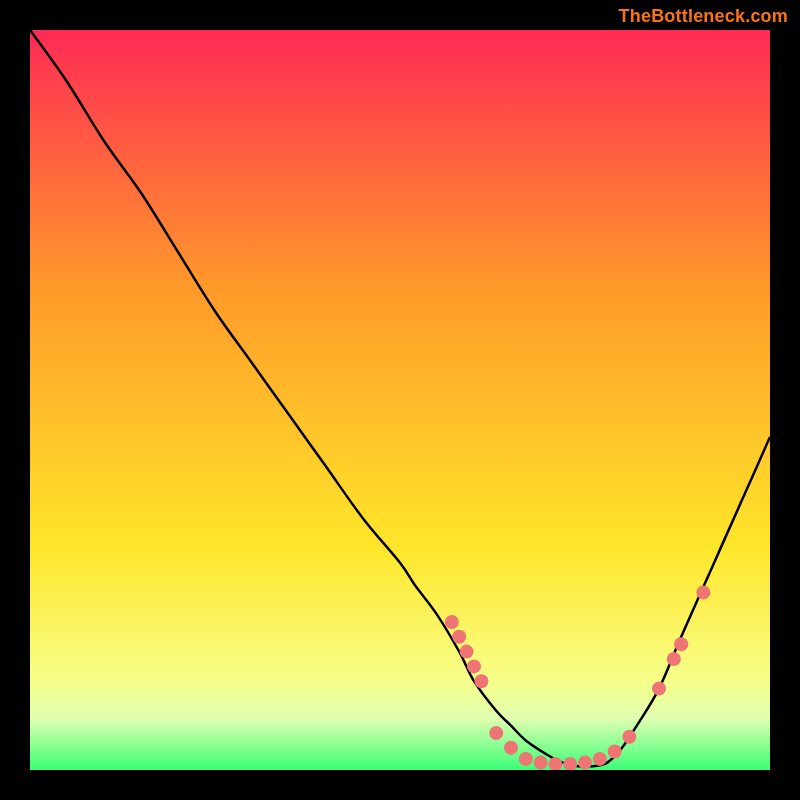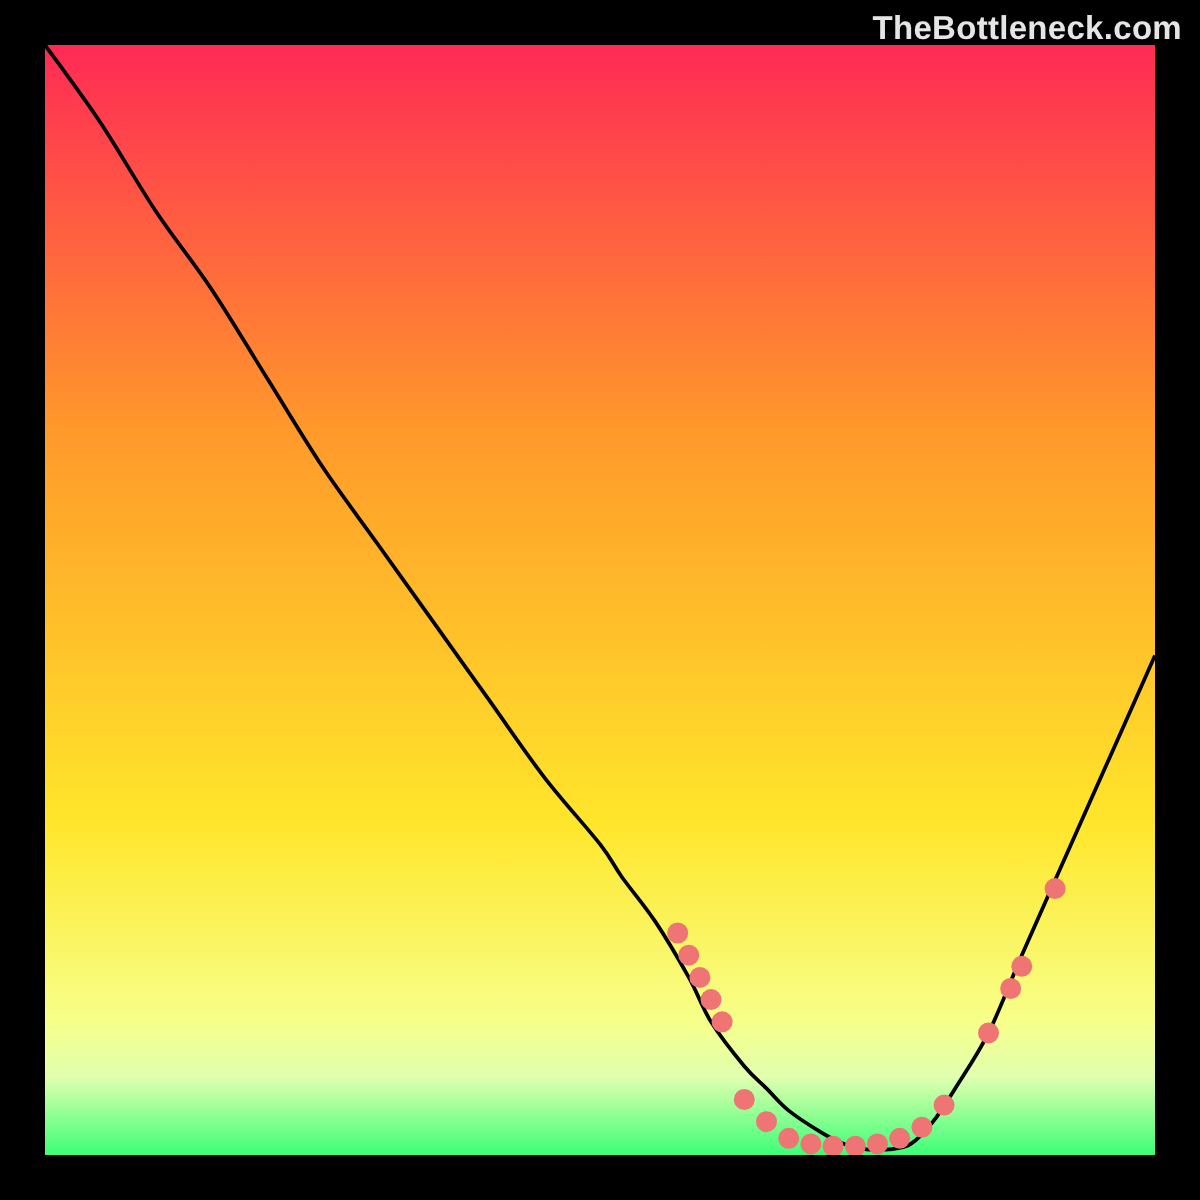--- a/index.html
+++ b/index.html
@@ -14,22 +14,22 @@
   .stage {
     position: relative;
     width: 800px;
     height: 800px;
     background: #000000;
   }
   .watermark {
     position: absolute;
     top: 6px;
     right: 12px;
-    color: #e5e5e5;
-    font-size: 22px;
+    color: #f97316;
+    font-size: 18px;
     font-weight: 600;
     letter-spacing: 0.2px;
     user-select: none;
   }
   .plot {
     position: absolute;
     left: 30px;
     top: 30px;
     width: 740px;
     height: 740px;

